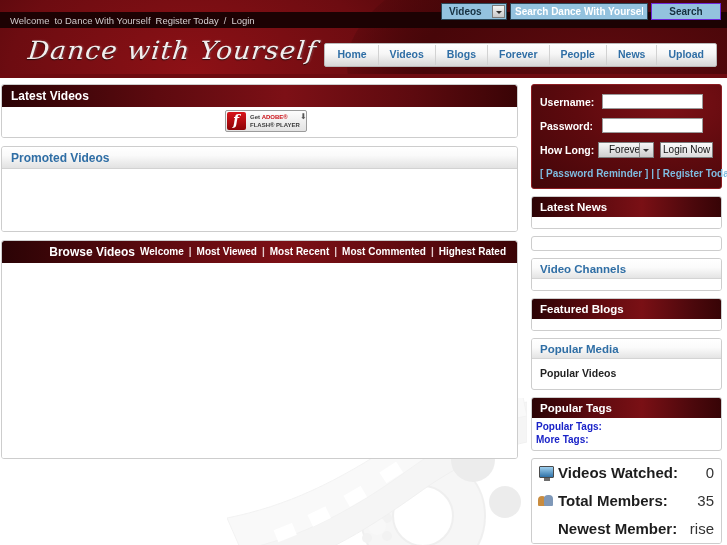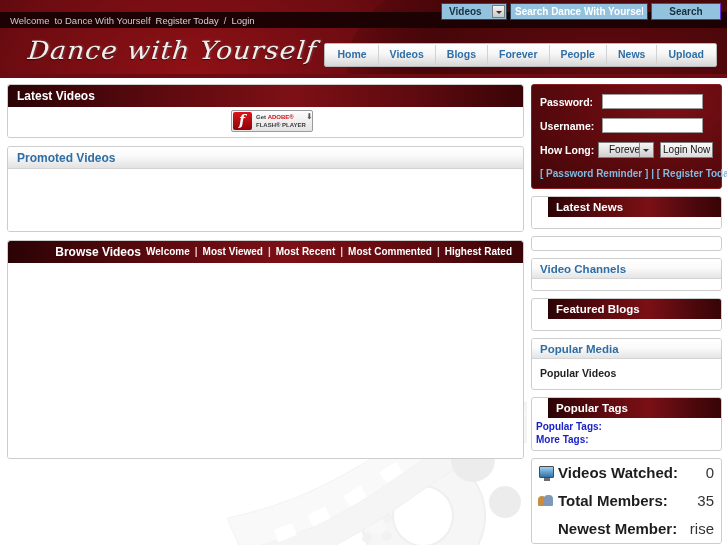--- a/index.html
+++ b/index.html
@@ -190,21 +190,21 @@
     right: 200px;
     bottom: -28px;
     width: 300px;
     height: 175px;
     opacity: 0.5;
     pointer-events: none;
     z-index: 0;
   }
   #col-left {
     position: absolute;
-    left: 7px;
+    left: 1px;
     top: 6px;
     width: 517px;
     z-index: 2;
   }
   #col-right {
     position: absolute;
     left: 531px;
     top: 6px;
     width: 191px;
     z-index: 2;
@@ -421,21 +421,20 @@
   .tiny-hdr-dark {
     height: 20px;
     background: linear-gradient(90deg, #2b0305 0%, #5d0a0f 32%, #7a1015 58%, #4c080c 85%, #370406 100%);
     color: #ffffff;
     font-size: 11.5px;
     font-weight: bold;
     line-height: 20px;
     padding-left: 8px;
     box-sizing: border-box;
     white-space: nowrap;
-    margin-left: 16px;
   }
   .tiny-hdr-light {
     height: 20px;
     background: linear-gradient(#ffffff 0%, #fbfbfb 45%, #e4e4e4 100%);
     color: #2f6ea5;
     font-size: 11.5px;
     font-weight: bold;
     line-height: 20px;
     padding-left: 8px;
     box-sizing: border-box;
@@ -614,26 +613,26 @@
       </div>
       <div class="panel-body" id="browse-body"></div>
     </div>
 
   </div>
 
   <div id="col-right">
 
     <div id="login-box">
       <div class="lrow">
+        <div class="llabel">Username:</div>
+        <input class="linput" type="text" value="" style="">
+      </div>
+      <div class="lrow">
         <div class="llabel">Password:</div>
         <input class="linput" type="password" value="" style="">
-      </div>
-      <div class="lrow">
-        <div class="llabel">Username:</div>
-        <input class="linput" type="text" value="" style="">
       </div>
       <div class="lrow">
         <div class="llabel">How Long:</div>
         <div class="lselect">
           <span>Forever</span>
           <span class="arrowbox"></span>
         </div>
         <div class="lbtn">Login Now</div>
       </div>
       <div id="login-links">

